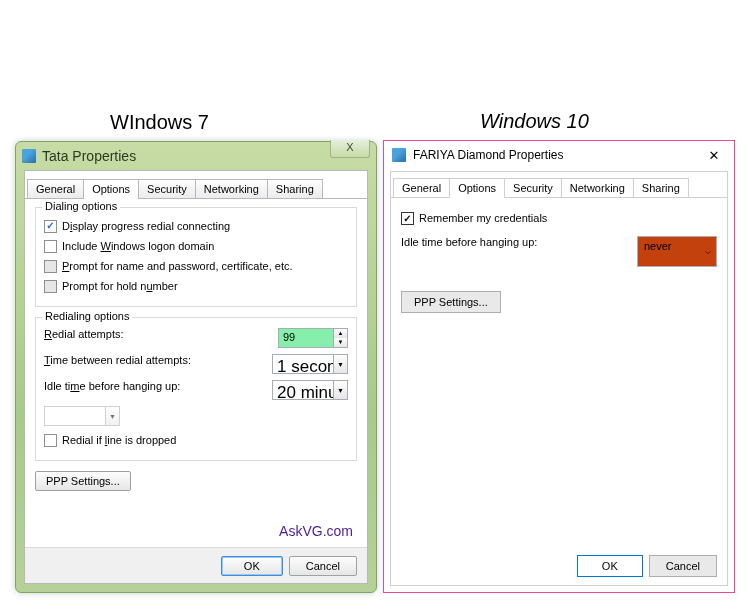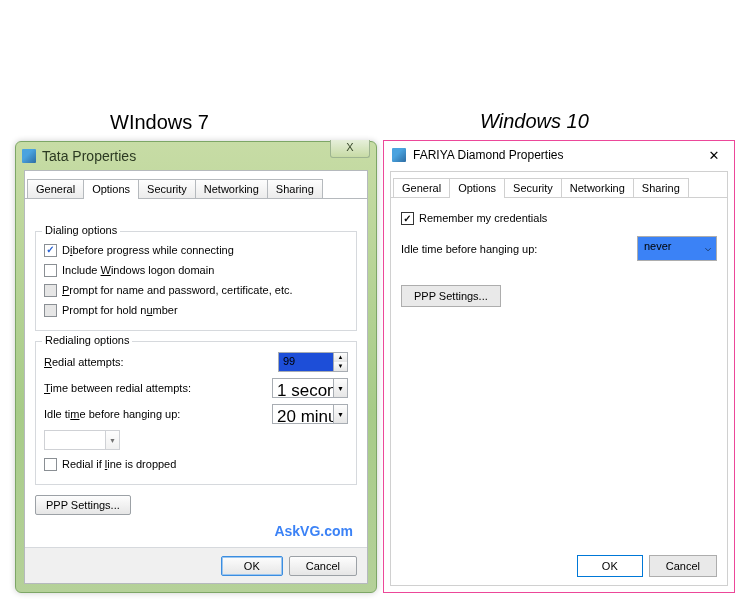--- a/index.html
+++ b/index.html
@@ -85,21 +85,21 @@
     margin-right: -1px;
     font-size: 11px;
     cursor: pointer;
   }
   .tab.active {
     background: #fff;
     position: relative;
     top: 1px;
     padding-bottom: 4px;
   }
-  .tabcontent { padding: 20px 10px; position: relative; height: calc(100% - 66px); margin-top: 12px; }
+  .tabcontent { padding: 8px 10px; position: relative; height: calc(100% - 66px); }
   .groupbox {
     border: 1px solid #d6d9dd;
     margin-bottom: 10px;
     padding: 10px 8px 8px 8px;
     position: relative;
   }
   .groupbox-legend {
     position: absolute;
     top: -8px; left: 6px;
     background: #fff;
@@ -114,26 +114,26 @@
     margin-right: 5px;
     display: inline-flex;
     align-items: center; justify-content: center;
     font-size: 10px;
     line-height: 1;
     cursor: pointer;
   }
   .cb.checked::before { content: "✓"; color: #2962d3; font-weight: bold; }
   .cb.gray { background: #e6e6e6; }
   .u { text-decoration: underline; }
-  .opt-row { display: flex; align-items: center; margin-bottom: 6px; gap: 44px; }
+  .opt-row { display: flex; margin-bottom: 6px; gap: 44px; }
   .opt-row label { flex: 1; }
   .spin {
     width: 70px; height: 20px;
     border: 1px solid #a8adb3;
-    display: flex; background: #1d4ed8;
+    display: flex; background: #86efac;
   }
   .spin-val { flex: 1; padding: 2px 4px; font-size: 11px; }
   .spin-btns { width: 14px; display: flex; flex-direction: column; border-left: 1px solid #a8adb3; }
   .spin-btn { flex: 1; font-size: 6px; text-align: center; background: linear-gradient(#fdfdfd,#e6e6e6); cursor: pointer; line-height:1; padding-top:1px;}
   .combo {
     width: 70px; height: 20px;
     border: 1px solid #a8adb3;
     display: flex; background: #fff;
     cursor: pointer;
   }
@@ -158,23 +158,23 @@
     justify-content: flex-end;
     align-items: center;
     padding-right: 10px;
     gap: 6px;
   }
   .btn7.primary { border: 1px solid #3b8de0; box-shadow: inset 0 0 0 1px #9bc6f0; padding: 3px 22px;}
   .btn7.cancel { padding: 3px 16px; }
   .watermark {
     position: absolute;
     right: 14px; bottom: 44px;
-    color: #3b82f6;
+    color: #4c1d95;
     font-size: 14px;
-    font-weight: bold;
+    font-weight: normal;
     pointer-events: none;
   }
 
   
   .win10 {
     position: absolute;
     left: 383px;
     top: 140px;
     width: 352px;
     height: 453px;
@@ -232,23 +232,23 @@
     border: 1px solid #333;
     background: #fff;
     margin-right: 5px;
     display: inline-flex;
     align-items: center; justify-content: center;
     font-size: 10px;
     cursor: pointer;
   }
   .cb10.checked::before { content: "✓"; color: #000; font-weight: bold; }
   .combo10 {
-    width: 80px; height: 25px;
+    width: 80px; height: 31px;
     border: 1px solid #adadad;
-    background: #3b82f6;
+    background: #c2410c;
     display: flex;
     cursor: pointer;
   }
   .combo10-val { flex: 1; padding: 3px 6px; font-size: 11px; }
   .combo10-arrow { width: 16px; display: flex; align-items: center; justify-content: center; font-size: 8px; }
   .btn10 {
     border: 1px solid #adadad;
     background: #e9e9e9;
     padding: 4px 12px;
     font-size: 11px;
@@ -286,21 +286,21 @@
       <div class="tab">Security</div>
       <div class="tab">Networking</div>
       <div class="tab">Sharing</div>
     </div>
     <div class="tabcontent">
 
       <div class="groupbox">
         <div class="groupbox-legend">Dialing options</div>
         <div class="cb-row">
           <span class="cb checked"></span>
-          <span><span>D</span><span class="u">i</span><span>before progress while connecting</span></span>
+          <span><span>D</span><span class="u">i</span><span>splay progress redial connecting</span></span>
         </div>
         <div class="cb-row">
           <span class="cb"></span>
           <span><span>Include </span><span class="u">W</span><span>indows logon domain</span></span>
         </div>
         <div class="cb-row">
           <span class="cb gray"></span>
           <span><span></span><span class="u">P</span><span>rompt for name and password, certificate, etc.</span></span>
         </div>
         <div class="cb-row">

